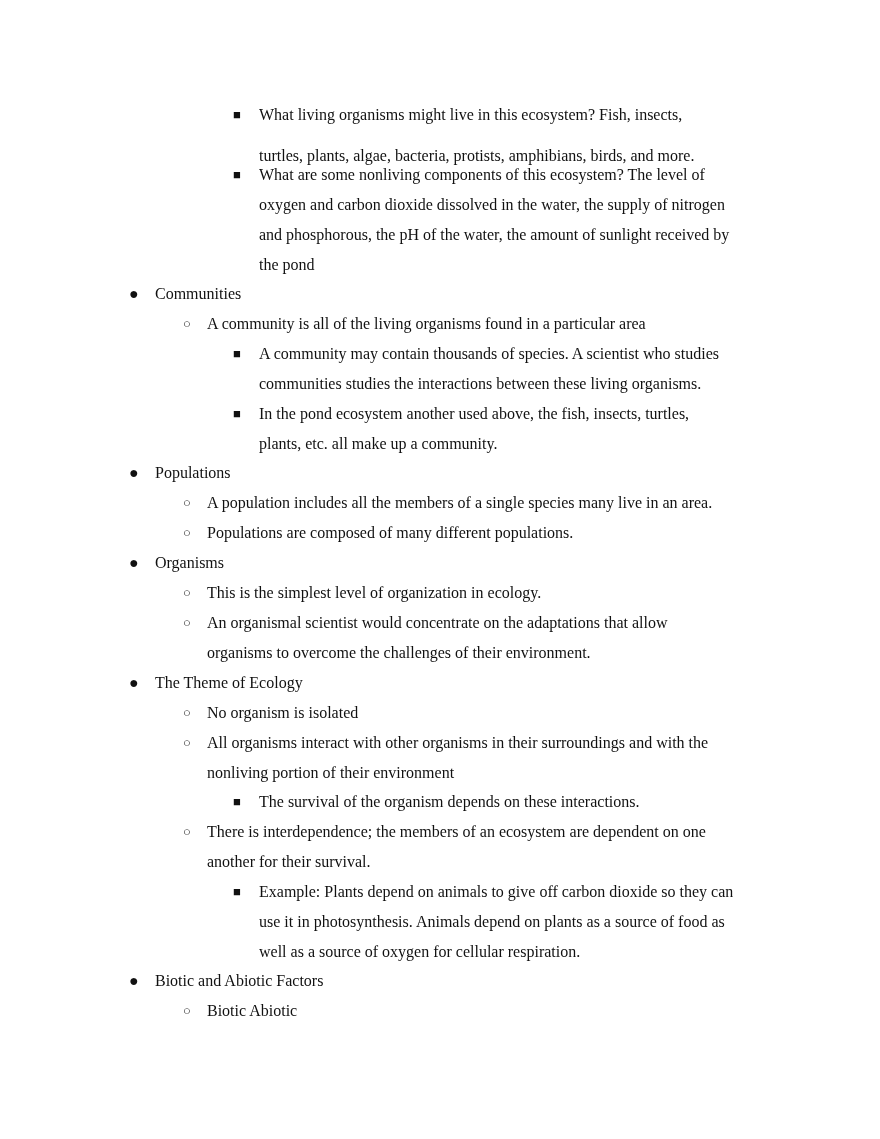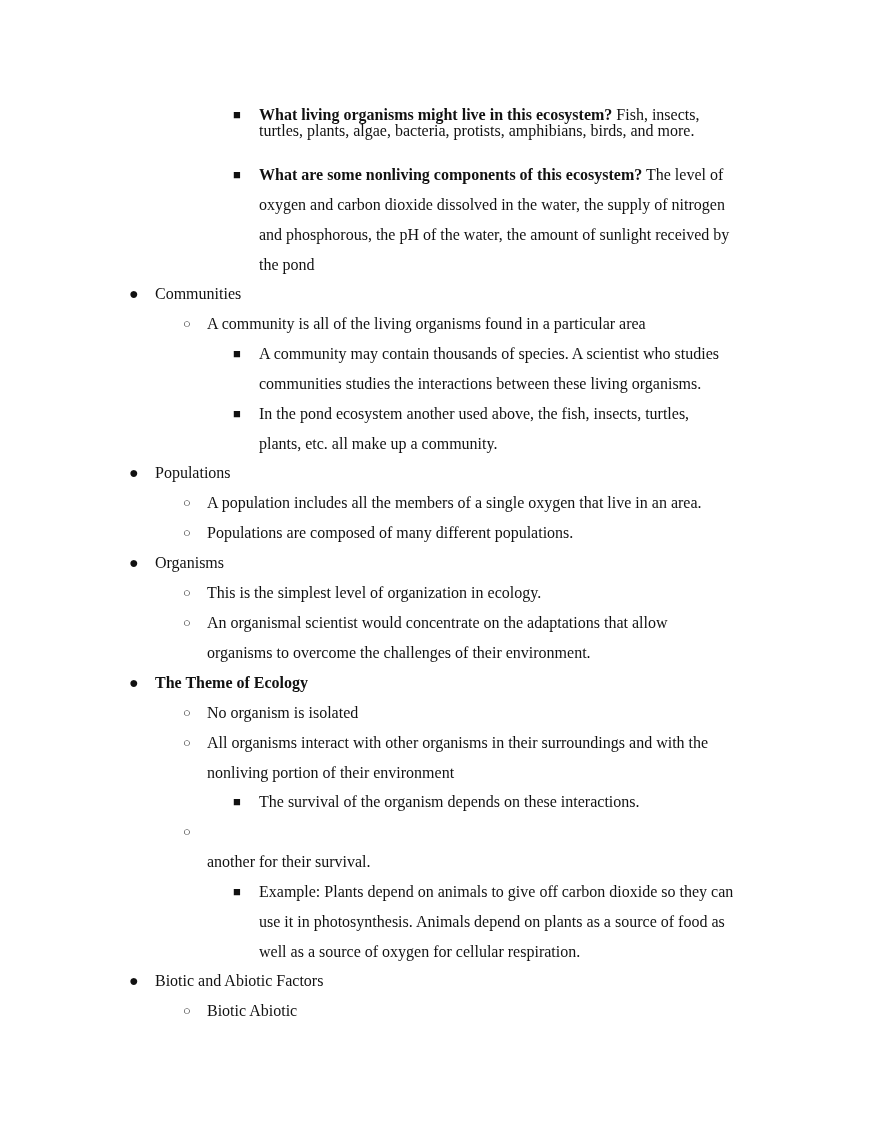--- a/index.html
+++ b/index.html
@@ -7,30 +7,30 @@
            font-family: "Liberation Serif", "DejaVu Serif", serif; color: #111; }
     .page { position: absolute; left: 0; top: 0; width: 880px; height: 1139px; }
     .line { position: absolute; font-size: 16px; line-height: 20px; white-space: nowrap; }
     .l1 { left: 155px; }
     .l2 { left: 207px; }
     .l3 { left: 259px; }
     .b { position: absolute; font-size: 14px; line-height: 20px; }
     .b1 { left: 129px; font-size: 16px; }
     .b2 { left: 183px; font-size: 13px; }
     .b3 { left: 233px; font-size: 13px; }
-    strong { font-weight: bold; }
+    strong { font-weight: normal; }
   </style>
 </head>
 <body>
 
 <div class="page">
 
   <span class="b b3" style="top:105px">■</span>
   <div class="line l3" style="top:105px"><strong>What living organisms might live in this ecosystem?</strong><span> Fish, insects,</span></div>
-  <div class="line l3" style="top:121px">turtles, plants, algae, bacteria, protists, amphibians, birds, and more.</div>
+  <div class="line l3" style="top:146px">turtles, plants, algae, bacteria, protists, amphibians, birds, and more.</div>
 
   <span class="b b3" style="top:165px">■</span>
   <div class="line l3" style="top:165px"><strong>What are some nonliving components of this ecosystem?</strong><span> The level of</span></div>
   <div class="line l3" style="top:195px">oxygen and carbon dioxide dissolved in the water, the supply of nitrogen</div>
   <div class="line l3" style="top:225px">and phosphorous, the pH of the water, the amount of sunlight received by</div>
   <div class="line l3" style="top:255px">the pond</div>
 
   <span class="b b1" style="top:284px">●</span>
   <div class="line l1" style="top:284px">Communities</div>
 
@@ -42,21 +42,21 @@
   <div class="line l3" style="top:374px">communities studies the interactions between these living organisms.</div>
 
   <span class="b b3" style="top:404px">■</span>
   <div class="line l3" style="top:404px">In the pond ecosystem another used above, the fish, insects, turtles,</div>
   <div class="line l3" style="top:434px">plants, etc. all make up a community.</div>
 
   <span class="b b1" style="top:463px">●</span>
   <div class="line l1" style="top:463px">Populations</div>
 
   <span class="b b2" style="top:493px">○</span>
-  <div class="line l2" style="top:493px">A population includes all the members of a single oxygen that live in an area.</div>
+  <div class="line l2" style="top:493px">A population includes all the members of a single species many live in an area.</div>
 
   <span class="b b2" style="top:523px">○</span>
   <div class="line l2" style="top:523px">Populations are composed of many different populations.</div>
 
   <span class="b b1" style="top:553px">●</span>
   <div class="line l1" style="top:553px">Organisms</div>
 
   <span class="b b2" style="top:583px">○</span>
   <div class="line l2" style="top:583px">This is the simplest level of organization in ecology.</div>
 
@@ -71,20 +71,21 @@
   <div class="line l2" style="top:703px">No organism is isolated</div>
 
   <span class="b b2" style="top:733px">○</span>
   <div class="line l2" style="top:733px">All organisms interact with other organisms in their surroundings and with the</div>
   <div class="line l2" style="top:763px">nonliving portion of their environment</div>
 
   <span class="b b3" style="top:792px">■</span>
   <div class="line l3" style="top:792px">The survival of the organism depends on these interactions.</div>
 
   <span class="b b2" style="top:822px">○</span>
+  <div class="line l2" style="top:822px">There is interdependence; the members of an ecosystem are dependent on one</div>
   <div class="line l2" style="top:852px">another for their survival.</div>
 
   <span class="b b3" style="top:882px">■</span>
   <div class="line l3" style="top:882px">Example: Plants depend on animals to give off carbon dioxide so they can</div>
   <div class="line l3" style="top:912px">use it in photosynthesis. Animals depend on plants as a source of food as</div>
   <div class="line l3" style="top:942px">well as a source of oxygen for cellular respiration.</div>
 
   <span class="b b1" style="top:971px">●</span>
   <div class="line l1" style="top:971px">Biotic and Abiotic Factors</div>
 

